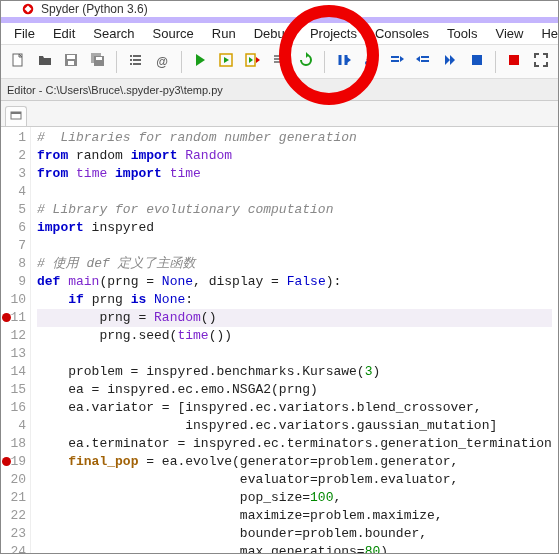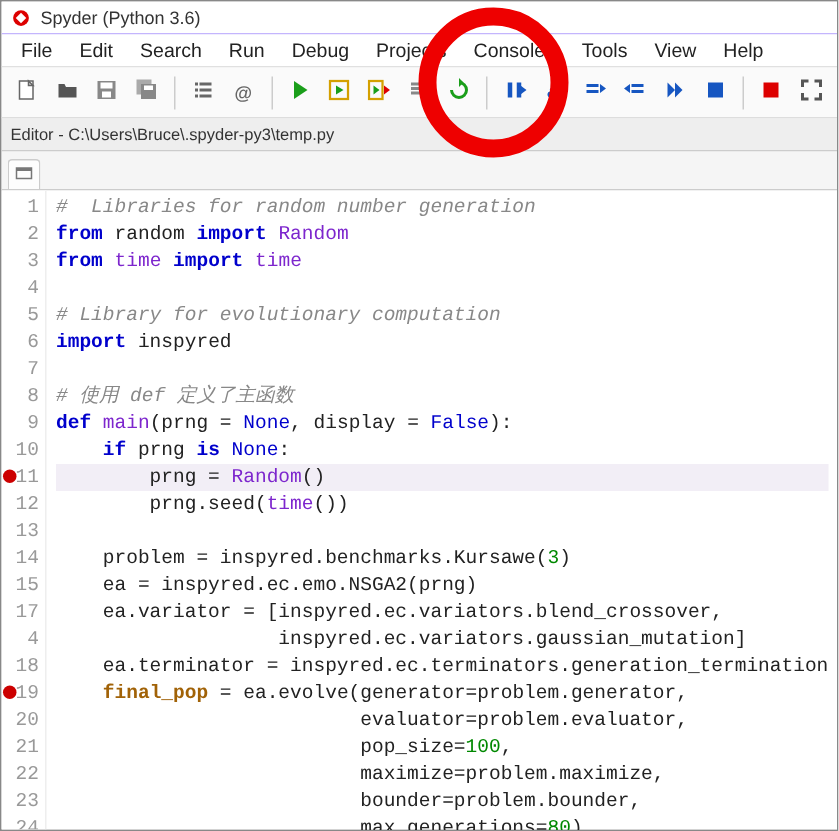--- a/index.html
+++ b/index.html
@@ -1,18 +1,18 @@
 <!DOCTYPE html>
 <html><head>
 <meta charset="utf-8">
 <style>
   * { box-sizing: border-box; }
   html, body { margin:0; padding:0; font-family: Arial, sans-serif; font-size: 12px; background:#f0f0f0; color:#222; }
   .window { width:559px; height:554px; background:#fff; border:1px solid #888; display:flex; flex-direction:column; overflow:hidden; position:relative; }
-  .titlebar { height:22px; background:#fff; display:flex; align-items:center; padding:0 6px; gap:6px; border-bottom:1px solid #c4b5fd; }
+  .titlebar { height:22px; background:#fff; display:flex; align-items:center; padding:0 20px; gap:6px; border-bottom:6px solid #c4b5fd; }
   .titlebar .logo { width:14px; height:14px; }
   .titlebar .title { font-size:12px; color:#333; }
   .menubar { height:22px; background:#fff; display:flex; align-items:center; padding:0 4px; gap:0; border-bottom:1px solid #e0e0e0; }
   .menubar .mitem { padding:3px 9px; cursor:default; font-size:13px; }
   .toolbar { height:34px; background:#fafafa; display:flex; align-items:center; padding:0 6px; gap:4px; border-bottom:1px solid #ddd; }
   .tbtn { width:24px; height:24px; display:flex; align-items:center; justify-content:center; border:1px solid transparent; border-radius:2px; cursor:pointer; }
   .tsep { width:1px; height:22px; background:#ccc; margin:0 3px; }
   .pathbar { height:22px; background:#eee; display:flex; align-items:center; padding:0 6px; font-size:11px; color:#333; border-bottom:1px solid #ccc; }
   .tabstrip { height:26px; background:#f5f5f5; display:flex; align-items:flex-end; padding:2px 4px 0 4px; border-bottom:1px solid #ccc; gap:2px; }
   .homebtn { width:22px; height:20px; border:1px solid #ccc; border-bottom:none; background:#fdfdfd; display:flex; align-items:center; justify-content:center; border-radius:3px 3px 0 0; cursor:pointer;}
@@ -45,20 +45,21 @@
           <path d="M4 8 L8 4 L12 8 L8 12 Z" fill="#fff"></path>
         </svg>
     </span>
     <span class="title">Spyder (Python 3.6)</span>
   </div>
 
   <div class="menubar">
     <div class="mitem">File</div>
     <div class="mitem">Edit</div>
     <div class="mitem">Search</div>
+    <div class="mitem">Source</div>
     <div class="mitem">Run</div>
     <div class="mitem">Debug</div>
     <div class="mitem">Projects</div>
     <div class="mitem">Consoles</div>
     <div class="mitem">Tools</div>
     <div class="mitem">View</div>
     <div class="mitem">Help</div>
   </div>
 
   <div class="toolbar">
@@ -209,21 +210,21 @@
         <div class="ln">6</div>
         <div class="ln">7</div>
         <div class="ln">8</div>
         <div class="ln">9</div>
         <div class="ln">10</div>
         <div class="ln bp">11</div>
         <div class="ln">12</div>
         <div class="ln">13</div>
         <div class="ln">14</div>
         <div class="ln">15</div>
-        <div class="ln">17</div>
+        <div class="ln">16</div>
         <div class="ln">4</div>
         <div class="ln">18</div>
         <div class="ln bp">19</div>
         <div class="ln">20</div>
         <div class="ln">21</div>
         <div class="ln">22</div>
         <div class="ln">23</div>
         <div class="ln">24</div>
       </div>
     <div class="code" id="code"><div class="cl"><span class="c-com">#  Libraries for random number generation</span></div><div class="cl"><span class="c-kw">from</span> random <span class="c-kw">import</span> <span class="c-bi">Random</span></div><div class="cl"><span class="c-kw">from</span> <span class="c-bi">time</span> <span class="c-kw">import</span> <span class="c-bi">time</span></div><div class="cl">&nbsp;</div><div class="cl"><span class="c-com"># Library for evolutionary computation</span></div><div class="cl"><span class="c-kw">import</span> inspyred</div><div class="cl">&nbsp;</div><div class="cl"><span class="c-com"># 使用 def 定义了主函数</span></div><div class="cl"><span class="c-kw">def</span> <span class="c-bi">main</span>(prng = <span class="c-kw2">None</span>, display = <span class="c-kw2">False</span>):</div><div class="cl">    <span class="c-kw">if</span> prng <span class="c-kw">is</span> <span class="c-kw2">None</span>:</div><div class="cl hl">        prng = <span class="c-bi">Random</span>()</div><div class="cl">        prng.seed(<span class="c-bi">time</span>())</div><div class="cl">&nbsp;</div><div class="cl">    problem = inspyred.benchmarks.Kursawe(<span class="c-num">3</span>)</div><div class="cl">    ea = inspyred.ec.emo.NSGA2(prng)</div><div class="cl">    ea.variator = [inspyred.ec.variators.blend_crossover,</div><div class="cl">                   inspyred.ec.variators.gaussian_mutation]</div><div class="cl">    ea.terminator = inspyred.ec.terminators.generation_termination</div><div class="cl">    <span class="c-hlvar">final_pop</span> = ea.evolve(generator=problem.generator,</div><div class="cl">                          evaluator=problem.evaluator,</div><div class="cl">                          pop_size=<span class="c-num">100</span>,</div><div class="cl">                          maximize=problem.maximize,</div><div class="cl">                          bounder=problem.bounder,</div><div class="cl">                          max_generations=<span class="c-num">80</span>)</div></div>

